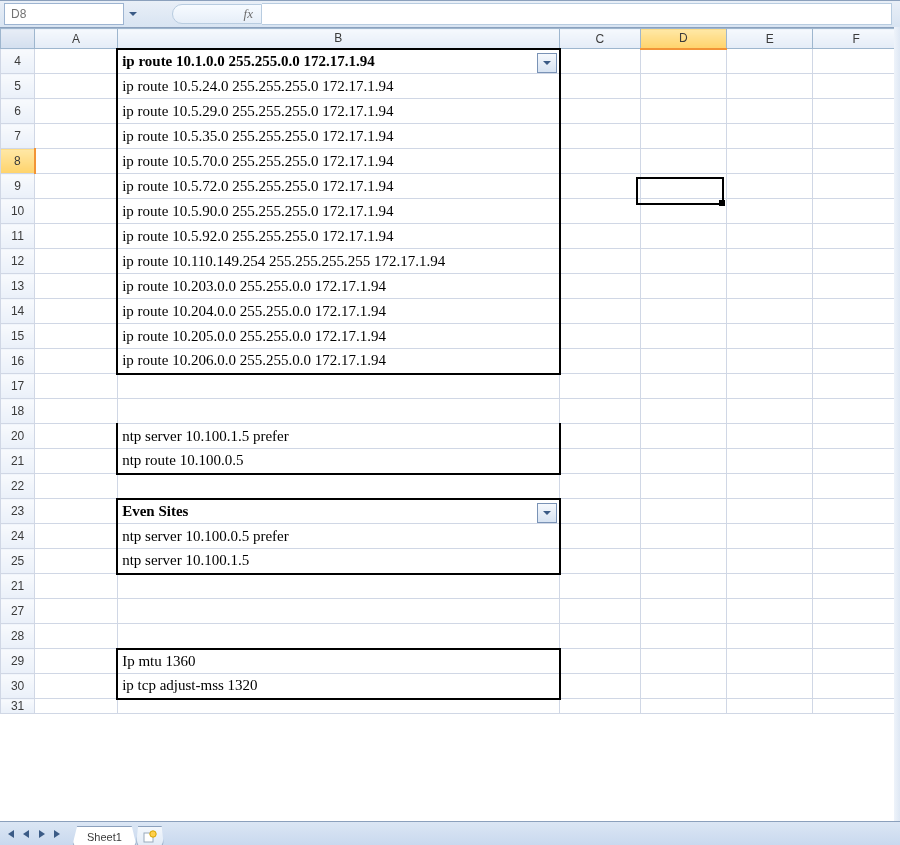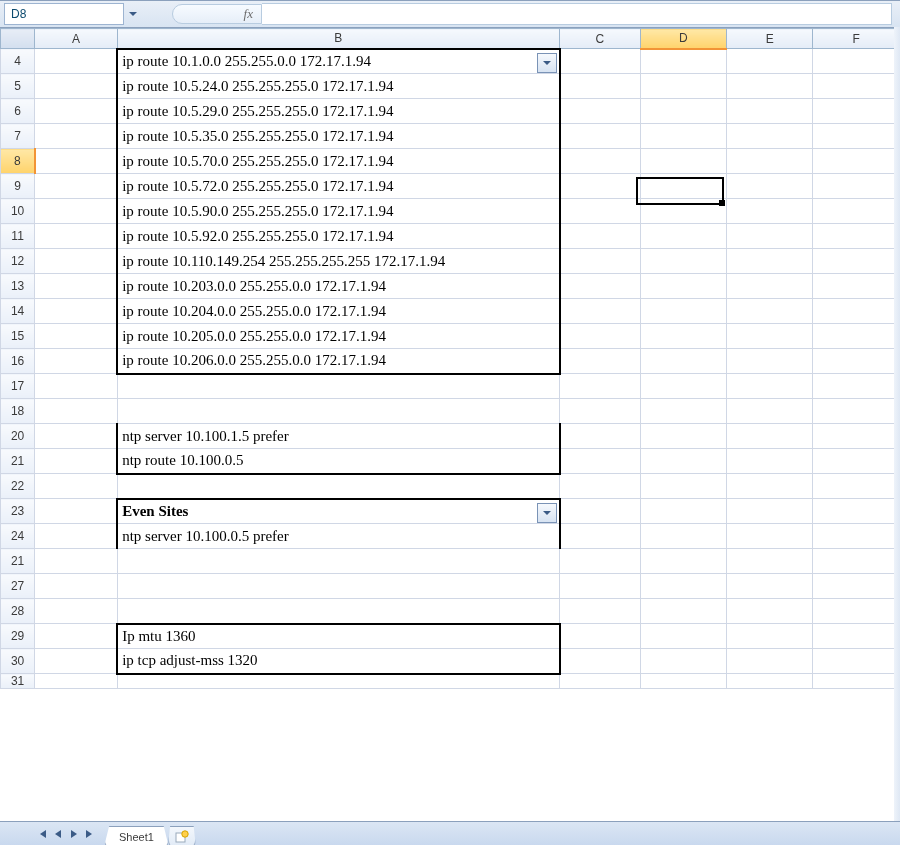--- a/index.html
+++ b/index.html
@@ -1,20 +1,20 @@
 <!DOCTYPE html>
 <html><head>
 <meta charset="utf-8">
 <style>
   html,body{margin:0;padding:0;font-family:"Segoe UI",Tahoma,Arial,sans-serif;font-size:12px;background:#fff;color:#000;}
   .app{width:900px;height:845px;position:relative;overflow:hidden;border-top:1px solid #8ba0bc;}
   
   .fbar{height:26px;background:linear-gradient(#e9eff7,#d8e4f2);border-bottom:1px solid #8ba0bc;display:flex;align-items:center;padding:0 4px;}
   .namebox-wrap{display:flex;align-items:center;gap:0;}
-  .namebox{width:106px;height:20px;background:#fff;border:1px solid #9db4d1;display:flex;align-items:center;padding:0 6px;font-size:12px;color:#0c4a6e;box-shadow:inset 0 1px 0 rgba(255,255,255,.8);}
+  .namebox{width:106px;height:20px;background:#fff;border:1px solid #9db4d1;display:flex;align-items:center;padding:0 6px;font-size:12px;color:#737373;box-shadow:inset 0 1px 0 rgba(255,255,255,.8);}
   .name-dd{width:18px;height:22px;display:flex;align-items:center;justify-content:center;color:#3b5b86;cursor:pointer;}
   .fx-area{display:flex;align-items:center;margin-left:30px;justify-content:center;}
   .fx-pill{width:90px;height:20px;border:1px solid #b8cce0;border-radius:10px 0 0 10px;background:linear-gradient(#f7fbff,#e6eef8);display:flex;align-items:center;justify-content:flex-end;padding-right:8px;box-sizing:border-box;}
   .fx-sym{font-style:italic;font-family:"Times New Roman",serif;color:#6d6d6d;font-size:13px;}
   .fx-input{flex:1;height:20px;border:1px solid #b8cce0;border-left:none;background:#fff;margin-right:4px;}
   
   .grid-wrap{position:relative;height:calc(100% - 26px - 24px);overflow:hidden;}
   table.grid{border-collapse:collapse;table-layout:fixed;width:900px;}
   table.grid th, table.grid td{border:1px solid #d0d7e5;height:25px;box-sizing:border-box;padding:0 4px;vertical-align:middle;white-space:nowrap;overflow:hidden;}
   
@@ -27,27 +27,27 @@
   th.colD{background:linear-gradient(#ffe8a6,#ffd36b)!important;border-bottom:2px solid #f29436!important;}
   
   td.cell{background:#fff;font-family:"Times New Roman",serif;font-size:15px;color:#000;}
   
   .blk{border-left:2px solid #000!important;border-right:2px solid #000!important;}
   .blk-top{border-top:2px solid #000!important;}
   .blk-bot{border-bottom:2px solid #000!important;}
   .shade{background:#d9d9d9;}
   .hdrRow{background:#000;color:#1f497d;font-weight:bold;font-size:15px;position:relative;}
   .hdrRow .dd, .firstrow .dd{position:absolute;right:2px;top:3px;width:18px;height:18px;background:linear-gradient(#f6f9fd,#d7e3f2);border:1px solid #7a93b6;display:flex;align-items:center;justify-content:center;}
-  .firstrow{position:relative;font-weight:normal;}
+  .firstrow{position:relative;font-weight:bold;}
   .dd svg{display:block;}
   
   .active-cell{position:absolute;border:2px solid #000;background:transparent;pointer-events:none;box-sizing:border-box;}
   .active-cell::after{content:"";position:absolute;right:-3px;bottom:-3px;width:6px;height:6px;background:#000;}
   
-  .tabbar{position:absolute;left:0;right:0;bottom:0;height:24px;background:linear-gradient(#dbe6f4,#c8d8ee);border-top:1px solid #8ba0bc;display:flex;align-items:center;font-size:11px;padding-left:32px;}
+  .tabbar{position:absolute;left:0;right:0;bottom:0;height:24px;background:linear-gradient(#dbe6f4,#c8d8ee);border-top:1px solid #8ba0bc;display:flex;align-items:center;font-size:11px;}
   .tab-nav{display:flex;align-items:center;gap:0;padding:0 2px;}
   .tab-nav span{width:16px;height:18px;display:flex;align-items:center;justify-content:center;color:#3b5b86;cursor:pointer;}
   .tabs{display:flex;align-items:flex-end;height:100%;margin-left:4px;}
   .tab{height:20px;padding:0 14px;background:#fff;border:1px solid #8ba0bc;border-bottom:none;border-radius:0 0 6px 6px;display:flex;align-items:center;color:#3b3b3b;margin-right:-1px;position:relative;top:1px;clip-path:polygon(8% 0,92% 0,100% 100%,0 100%);}
   .tab.insert{width:26px;padding:0;justify-content:center;background:linear-gradient(#f3f7fc,#e0eaf6);}
   .tab.insert svg{display:block;}
   
   .vscroll{position:absolute;right:0;top:26px;bottom:24px;width:6px;background:linear-gradient(to left,#dfe8f4,#eef3fa);}
   
   tr.trunc td{height:12px!important;}
@@ -297,20 +297,29 @@
           </tr>
       <tr>
             <td class="rowhdr">24</td>
             <td class="cell"></td>
             <td class="cell blk shade"><span>ntp server 10.100.0.5 prefer</span></td>
             <td class="cell"></td>
             <td class="cell"></td>
             <td class="cell"></td>
             <td class="cell"></td>
           </tr>
+      <tr>
+            <td class="rowhdr">25</td>
+            <td class="cell"></td>
+            <td class="cell blk blk-bot"><span>ntp server 10.100.1.5</span></td>
+            <td class="cell"></td>
+            <td class="cell"></td>
+            <td class="cell"></td>
+            <td class="cell"></td>
+          </tr>
 
       <tr>
             <td class="rowhdr">21</td>
             <td class="cell"></td>
             <td class="cell"></td>
             <td class="cell"></td>
             <td class="cell"></td>
             <td class="cell"></td>
             <td class="cell"></td>
           </tr>

